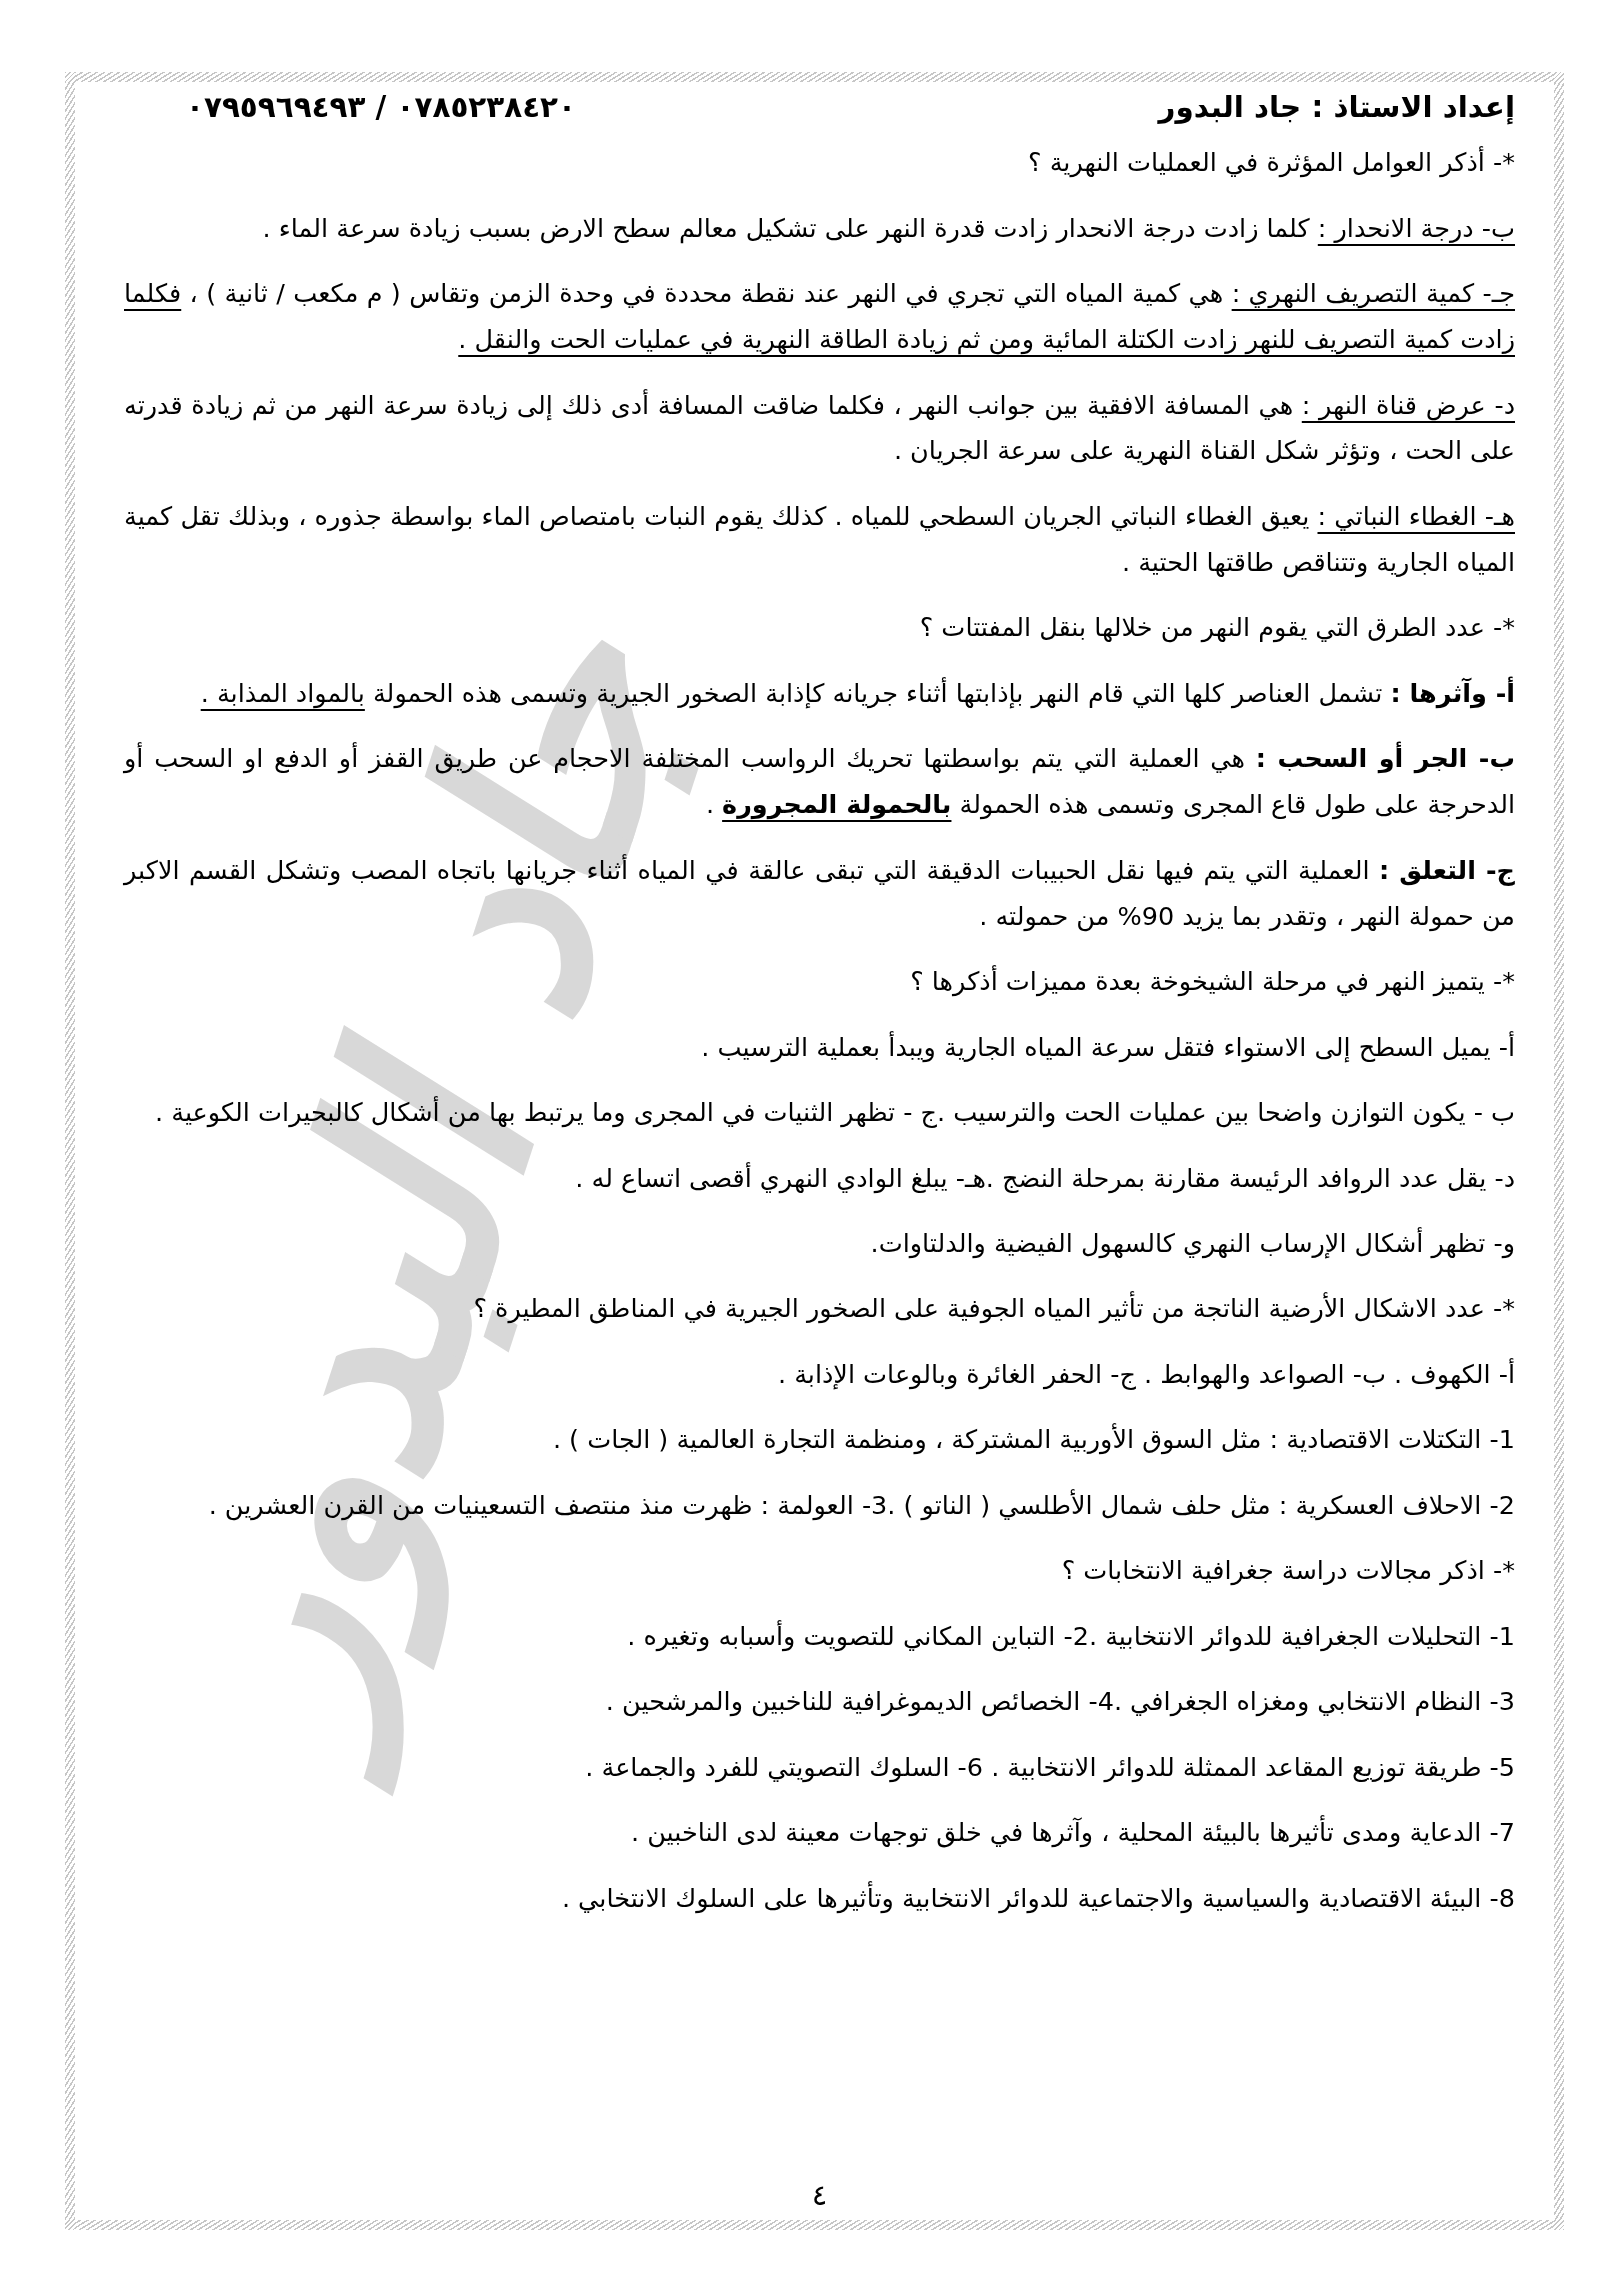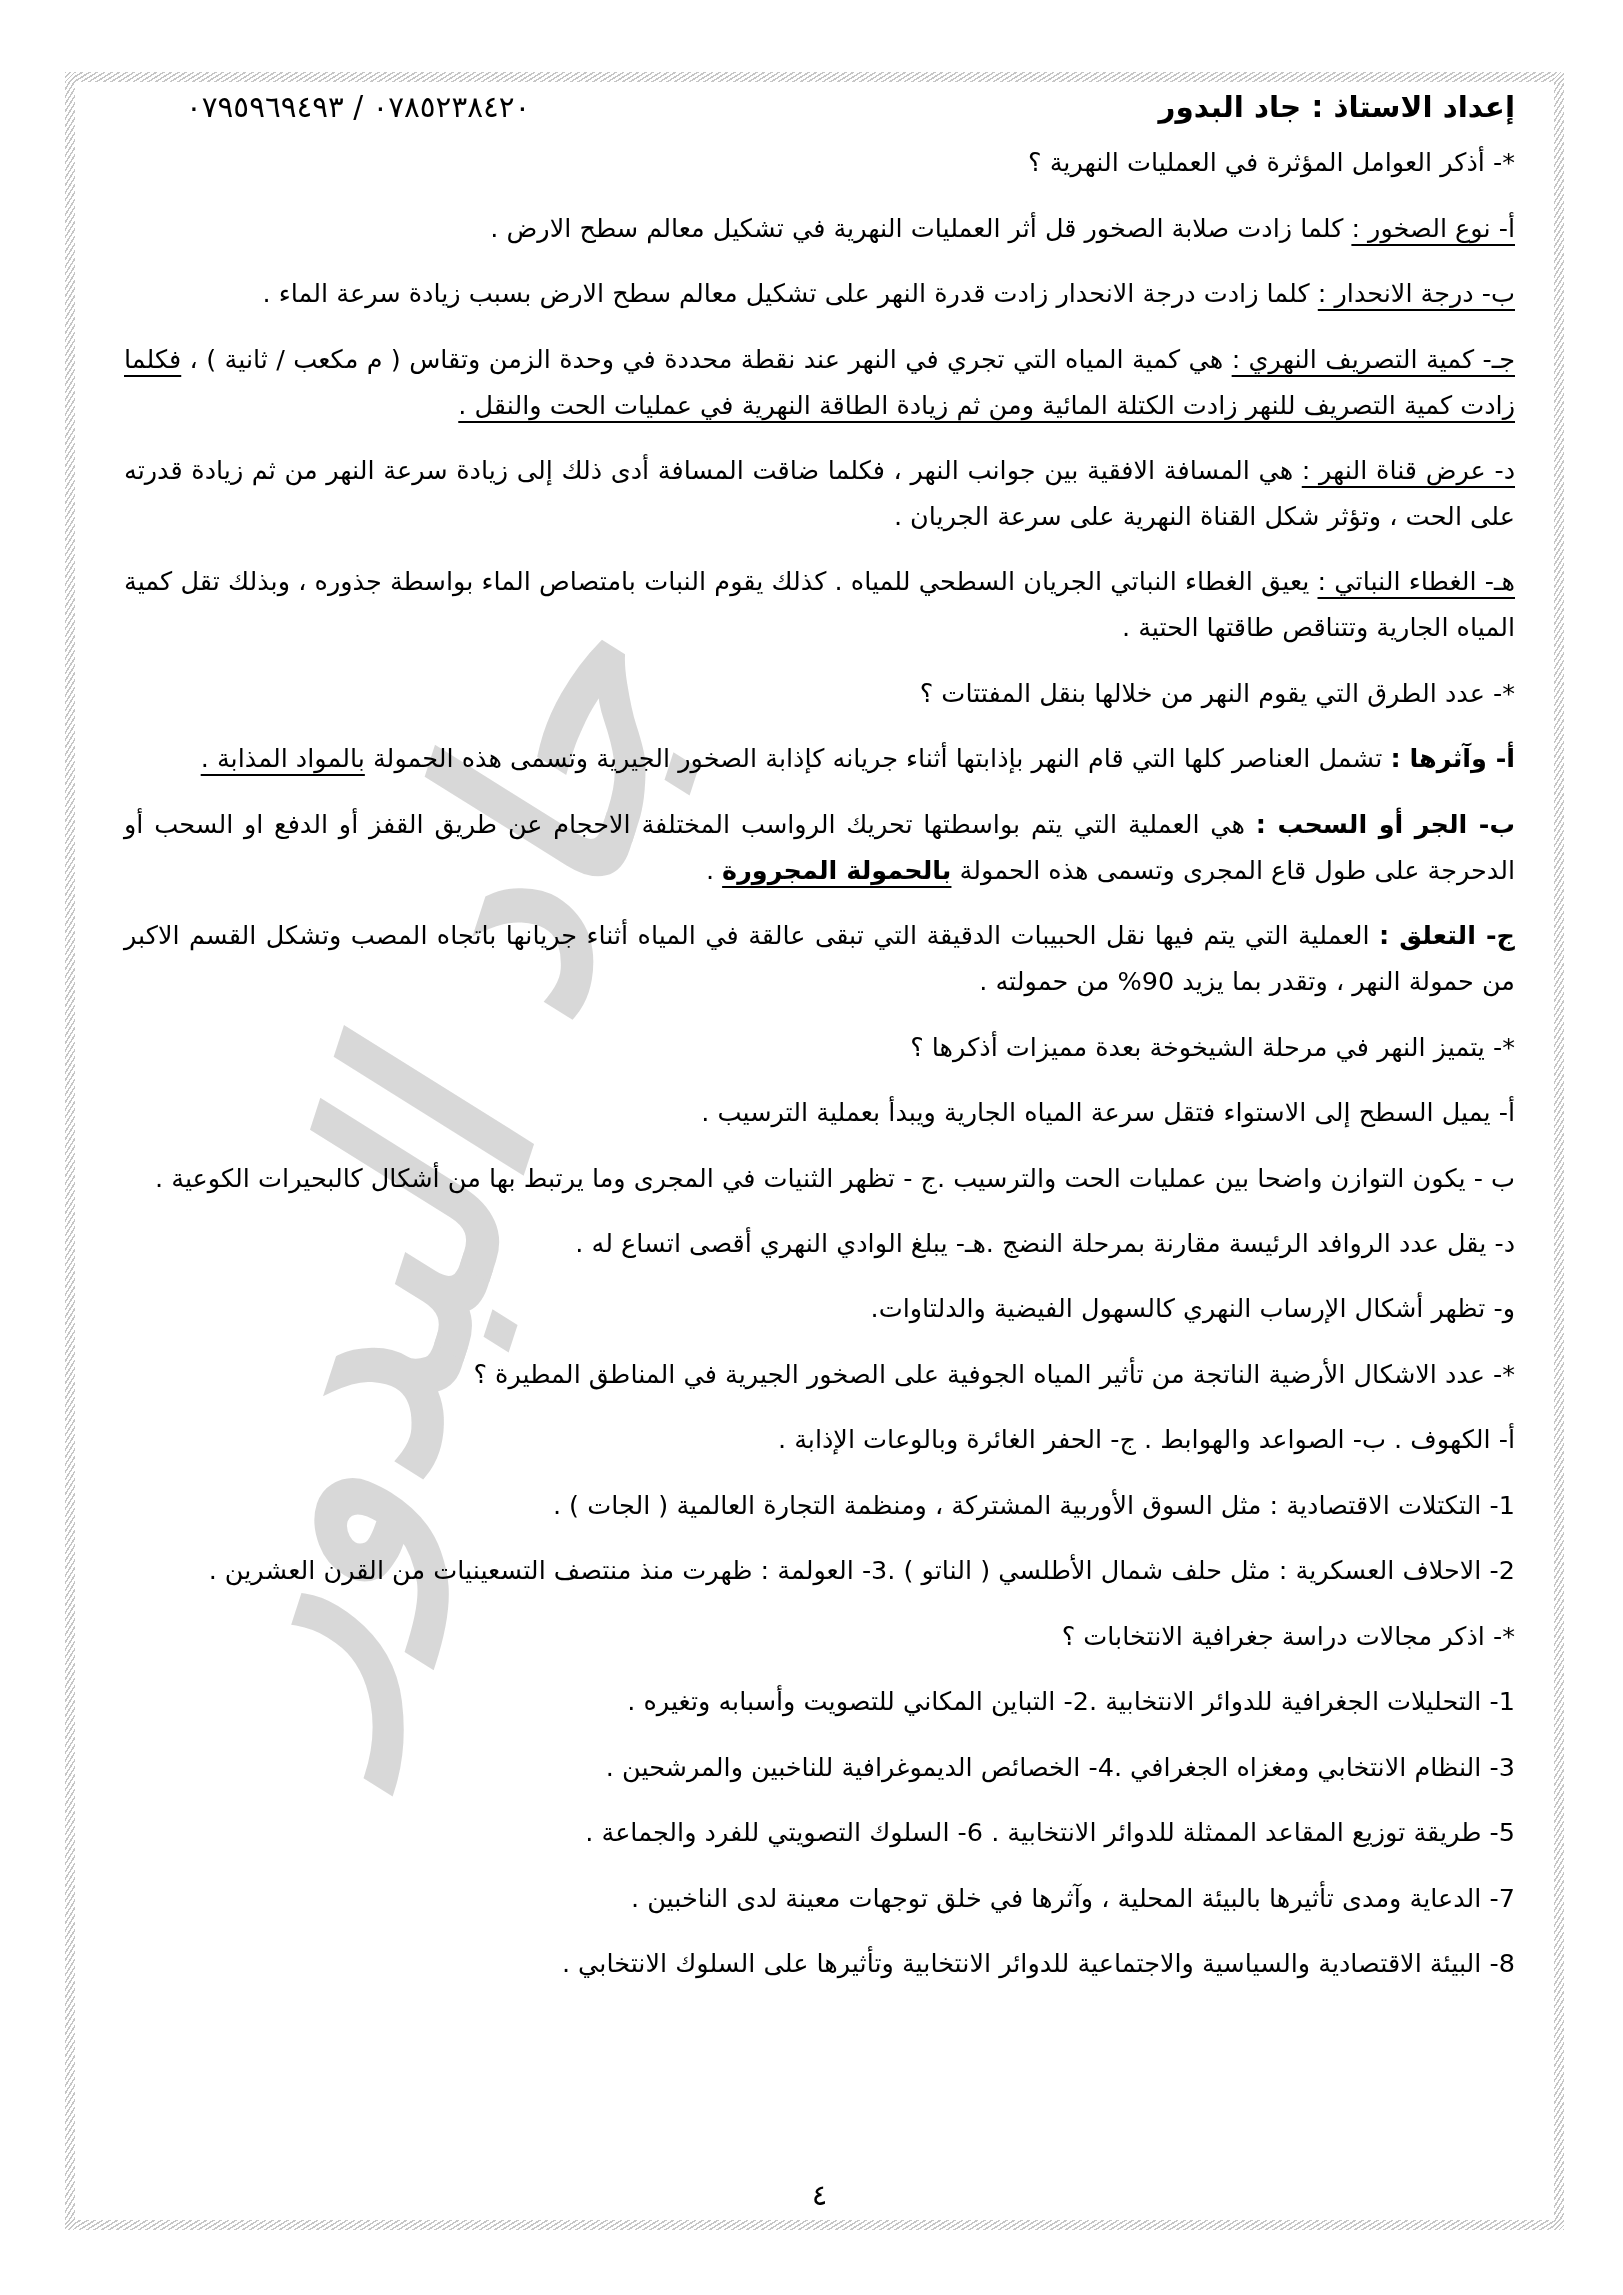--- a/index.html
+++ b/index.html
@@ -66,21 +66,21 @@
     font-weight: bold;
     font-size: 29.4px;
     line-height: 1.6;
     padding-left: 62px;
     margin-bottom: 9.2px;
   }
   .hdr-phones {
     direction: ltr;
     unicode-bidi: bidi-override;
     letter-spacing: 2px;
-    font-weight: normal;
+    font-weight: bold;
   }
   .para {
     margin: 0 0 19.6px 0;
     font-size: 25.5px;
     line-height: 1.8;
     text-align: justify;
   }
   .para.q {
     font-weight: normal;
   }
@@ -112,21 +112,20 @@
 
   <div class="content">
 
     <div class="header">
       <span class="hdr-name">إعداد الاستاذ : جاد البدور</span>
       <span class="hdr-phones">٠٧٩٥٩٦٩٤٩٣  / ٠٧٨٥٢٣٨٤٢٠</span>
     </div>
 
     <div class="body" id="doc-body">
         <p class="para q"><span class="">*- أذكر العوامل المؤثرة في العمليات النهرية ؟</span></p>
-        <p class="para a"><span class="u">أ- نوع الصخور :</span><span class=""> كلما زادت صلابة الصخور قل أثر العمليات النهرية في تشكيل معالم سطح الارض .</span></p>
         <p class="para a"><span class="u">ب- درجة الانحدار :</span><span class=""> كلما زادت درجة الانحدار زادت قدرة النهر على تشكيل معالم سطح الارض بسبب زيادة سرعة الماء .</span></p>
         <p class="para a"><span class="u">جـ- كمية التصريف النهري :</span><span class=""> هي كمية المياه التي تجري في النهر عند نقطة محددة في وحدة الزمن وتقاس ( م مكعب / ثانية ) ، </span><span class="u">فكلما زادت كمية التصريف للنهر زادت الكتلة المائية ومن ثم زيادة الطاقة النهرية في عمليات الحت والنقل .</span></p>
         <p class="para a"><span class="u">د- عرض قناة النهر :</span><span class=""> هي المسافة الافقية بين جوانب النهر ، فكلما ضاقت المسافة أدى ذلك إلى زيادة سرعة النهر من ثم زيادة قدرته على الحت ، وتؤثر شكل القناة النهرية على سرعة الجريان .</span></p>
         <p class="para a"><span class="u">هـ- الغطاء النباتي :</span><span class=""> يعيق الغطاء النباتي الجريان السطحي للمياه . كذلك يقوم النبات بامتصاص الماء بواسطة جذوره ، وبذلك تقل كمية المياه الجارية وتتناقص طاقتها الحتية .</span></p>
         <p class="para q"><span class="">*- عدد الطرق التي يقوم النهر من خلالها بنقل المفتتات ؟</span></p>
         <p class="para a"><span class="b">أ- وآثرها :</span><span class=""> تشمل العناصر كلها التي قام النهر بإذابتها أثناء جريانه كإذابة الصخور الجيرية وتسمى هذه الحمولة </span><span class="u">بالمواد المذابة .</span></p>
         <p class="para a"><span class="b">ب- الجر أو السحب :</span><span class=""> هي العملية التي يتم بواسطتها تحريك الرواسب المختلفة الاحجام عن طريق القفز أو الدفع او السحب أو الدحرجة على طول قاع المجرى وتسمى هذه الحمولة </span><span class="b u">بالحمولة المجرورة</span><span class=""> .</span></p>
         <p class="para a"><span class="b">ج- التعلق :</span><span class=""> العملية التي يتم فيها نقل الحبيبات الدقيقة التي تبقى عالقة في المياه أثناء جريانها باتجاه المصب وتشكل القسم الاكبر من حمولة النهر ، وتقدر بما يزيد 90% من حمولته .</span></p>
         <p class="para q"><span class="">*- يتميز النهر في مرحلة الشيخوخة بعدة مميزات أذكرها ؟</span></p>
         <p class="para a"><span class="">أ- يميل السطح إلى الاستواء فتقل سرعة المياه الجارية ويبدأ بعملية الترسيب .</span></p>

